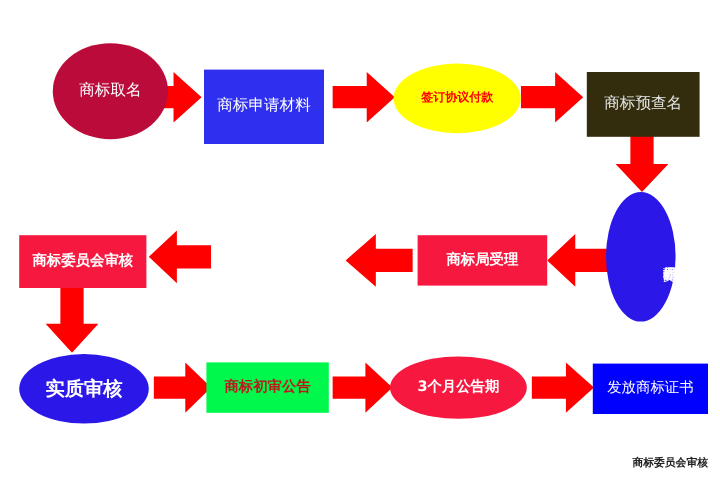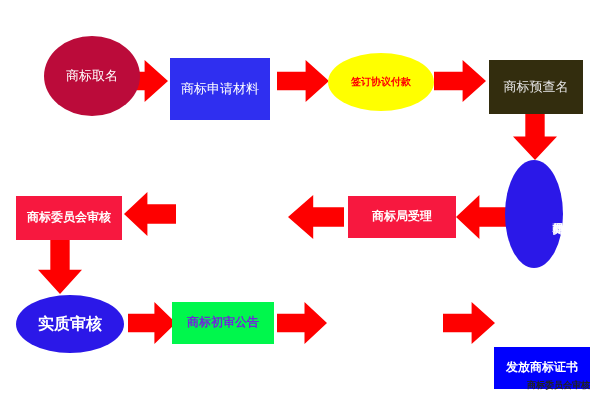--- a/index.html
+++ b/index.html
@@ -133,20 +133,23 @@
     </div>
     <div class="node rect" style="left: 348px; top: 196px; width: 108px; height: 42px; background: rgb(247, 24, 63); color: rgb(255, 255, 255); font-size: 12px; font-weight: bold;">
       <span class="label">商标局受理</span>
     </div>
     <div class="node rect" style="left: 16px; top: 196px; width: 106px; height: 44px; background: rgb(247, 24, 63); color: rgb(255, 255, 255); font-size: 12px; font-weight: bold;">
       <span class="label">商标委员会审核</span>
     </div>
     <div class="node ellipse" style="left: 16px; top: 295px; width: 108px; height: 58px; background: rgb(43, 24, 232); color: rgb(255, 255, 255); font-size: 16px; font-weight: bold;">
       <span class="label">实质审核</span>
     </div>
-    <div class="node rect" style="left: 172px; top: 302px; width: 102px; height: 42px; background: rgb(0, 247, 76); color: #6d28d9; font-size: 12px; font-weight: bold;">
+    <div class="node rect" style="left: 172px; top: 302px; width: 102px; height: 42px; background: rgb(0, 247, 76); color: #b91c1c; font-size: 12px; font-weight: bold;">
       <span class="label">商标初审公告</span>
     </div>
-    <div class="node rect" style="left: 494px; top: 303px; width: 96px; height: 42px; background: rgb(0, 0, 254); color: rgb(255, 255, 255); font-size: 12px; font-weight: bold; margin-top: 44px;">
+    <div class="node ellipse" style="left: 325px; top: 297px; width: 114px; height: 52px; background: rgb(247, 24, 63); color: rgb(255, 255, 255); font-size: 12px; font-weight: bold;">
+      <span class="label">3个月公告期</span>
+    </div>
+    <div class="node rect" style="left: 494px; top: 303px; width: 96px; height: 42px; background: rgb(0, 0, 254); color: rgb(255, 255, 255); font-size: 12px; font-weight: normal;">
       <span class="label">发放商标证书</span>
     </div>
     <div class="watermark" style="left: 527px; top: 379px; font-size: 9px; color: rgb(34, 34, 34);">商标委员会审核</div>
   </div>
 
 </body></html>

